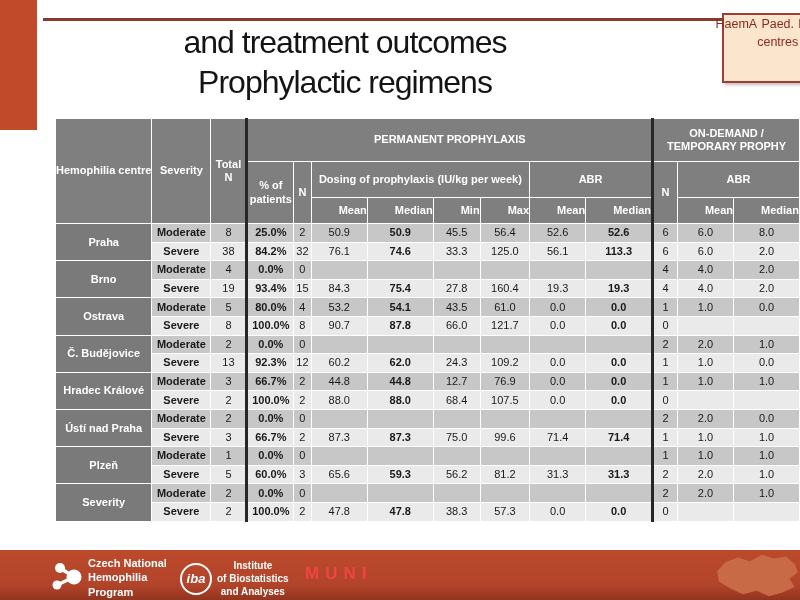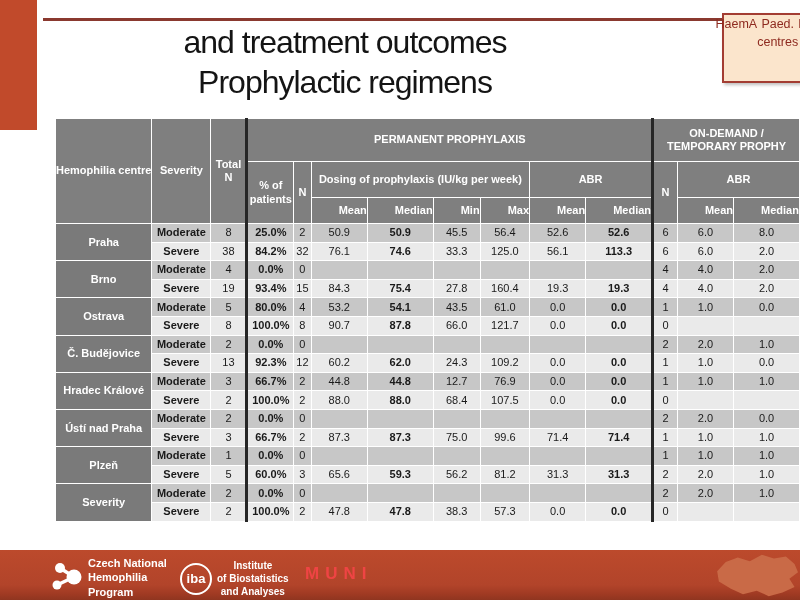--- a/index.html
+++ b/index.html
@@ -36,21 +36,21 @@
   td.sev,td.pct,td.bold{font-weight:700;}
   .sep-left{border-left:3px solid #262626 !important;}
 
   
   .footer{position:absolute;left:0;top:550px;width:800px;height:50px;
           background:linear-gradient(180deg,#bc4a2c 0%,#b2442a 70%,#a03a23 88%,#8f3520 100%);}
   .cnhp{position:absolute;left:52px;top:556px;display:flex;align-items:center;}
   .cnhp-text{margin-left:4px;color:#fff;font-weight:700;font-size:11px;line-height:1.3;}
   .iba{position:absolute;left:180px;top:559px;display:flex;align-items:center;}
   .iba-circle{width:28px;height:28px;border:2px solid #fff;border-radius:50%;color:#fff;
-              font-weight:700;font-size:13px;display:flex;
+              font-weight:700;font-style:italic;font-size:13px;display:flex;
               align-items:center;justify-content:center;}
   .iba-text{margin-left:5px;color:#fff;font-weight:700;font-size:10px;line-height:1.3;text-align:center;}
   .muni{position:absolute;left:305px;top:564px;color:#ef4444;font-weight:700;font-size:17px;
         letter-spacing:6px;}
   .cz-map{position:absolute;left:712px;top:552px;width:86px;height:46px;background:#c96a47;
      clip-path:polygon(6% 42%,16% 22%,30% 12%,44% 20%,58% 6%,72% 14%,86% 10%,96% 26%,100% 44%,
                        90% 58%,96% 76%,82% 88%,66% 96%,52% 84%,36% 92%,22% 80%,8% 64%);}
 </style>
 </head>
 <body>

